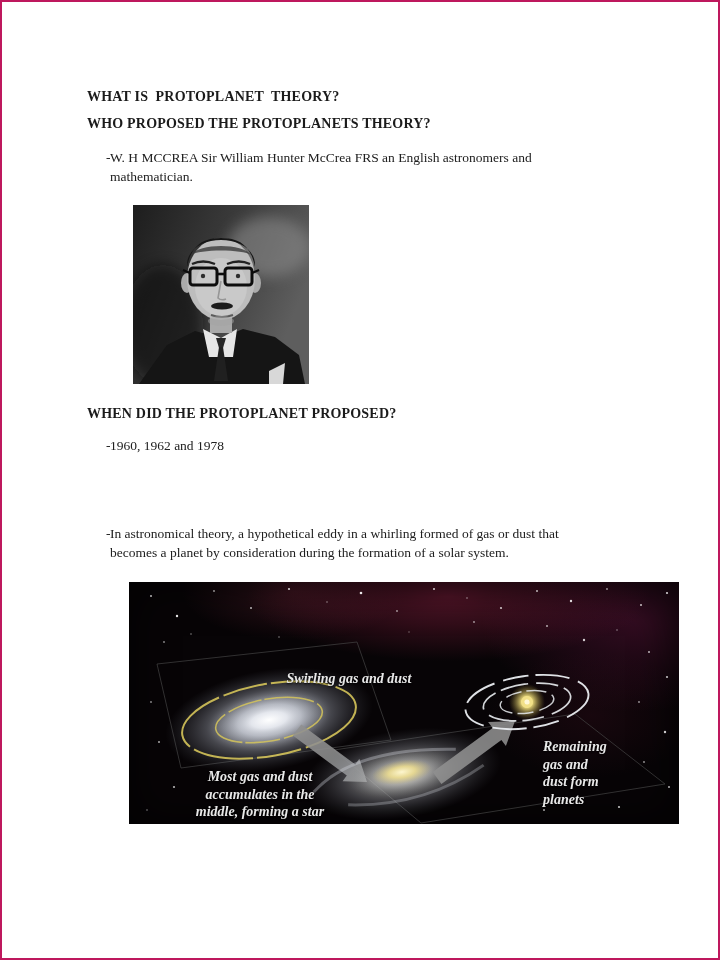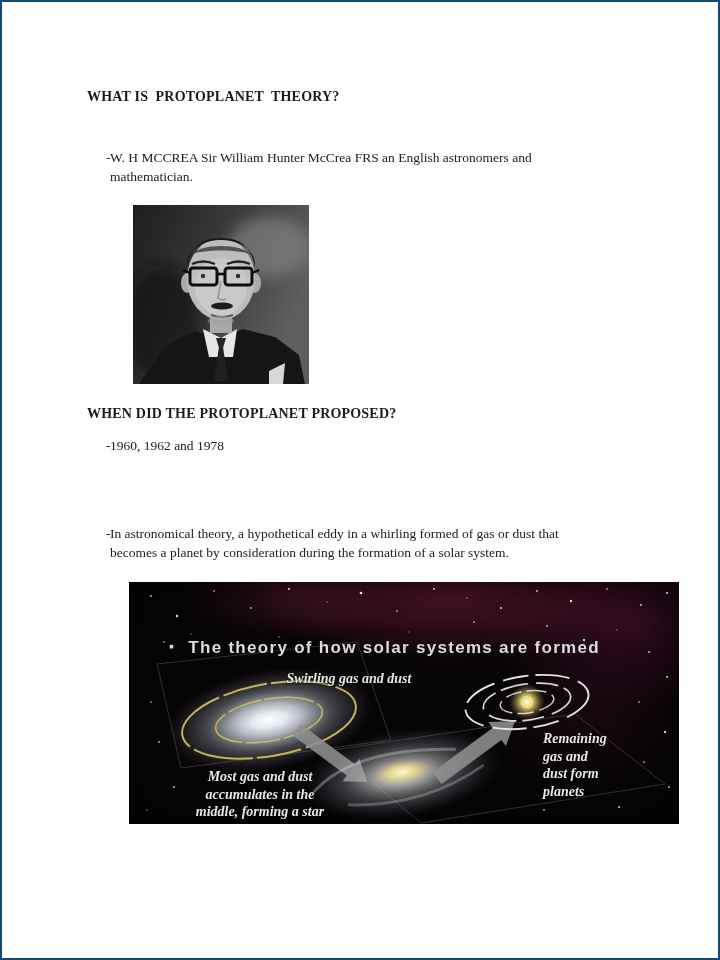--- a/index.html
+++ b/index.html
@@ -1,19 +1,19 @@
 <!DOCTYPE html>
 <html style="--fig-background: #070406; --title-text: #e9dee7; --subtitle-text: #dcdcdc; --ring-yellow: #d5c45a; --orbit-white: #eaedf1; --star-glow: #f2e188; --arrow-gray: #8f8f8f; --label-text: #e8e8e8;"><head>
 <meta charset="utf-8">
 <style>
   html,body{margin:0;padding:0;background:#ffffff;}
   body{width:720px;height:960px;overflow:hidden;font-family:"Liberation Serif",serif;}
   .page{
     position:relative;width:720px;height:960px;box-sizing:border-box;
-    background:#ffffff;border:2px solid #0c4a6e;padding-left:33px;
+    background:#ffffff;border:2px solid #be185d;padding-left:33px;
   }
   .h{
     position:absolute;left:85px;font-weight:bold;font-size:14px;color:#1b1b1b;
     letter-spacing:.2px;white-space:pre-wrap;font-family:"Liberation Serif",serif;
   }
   .bullet{position:absolute;left:104px;font-size:13.5px;color:#202020;line-height:19px;}
   .bullet .dash{position:absolute;left:0;top:0;}
   .bullet .txt{display:block;margin-left:4px;width:455px;}
   .photo{position:absolute;left:131px;top:203px;width:176px;height:179px;}
   .photo svg{display:block;}
@@ -39,28 +39,29 @@
     font-weight:bold;font-size:17px;letter-spacing:1.3px;color:var(--subtitle-text,#dcdcdc);
   }
   .fig-sub .dot{display:inline-block;margin-right:13px;font-size:14px;vertical-align:2px;}
   .fig-label{
     position:absolute;font-family:"Liberation Serif",serif;font-style:italic;font-weight:bold;
     color:var(--label-text,#e8e8e8);font-size:14px;line-height:1.25;
     text-shadow:0 1px 2px rgba(0,0,0,.9);
   }
   .lab-swirl{top:88px;left:135px;width:170px;text-align:center;}
   .lab-accum{top:186px;left:55px;width:152px;text-align:center;}
-  .lab-remain{top:148px;left:414px;width:64px;text-align:left;}
+  .lab-remain{top:156px;left:414px;width:64px;text-align:left;}
 </style>
 </head>
 <body>
 
 <div class="page">
 
   <div class="h" style="top:87px;">WHAT IS  PROTOPLANET  THEORY?</div>
+  <div class="h" style="top:114px;">WHO PROPOSED THE PROTOPLANETS THEORY?</div>
 
   <div class="bullet" style="top:146px;">
     <span class="dash">-</span>
     <span class="txt">W. H MCCREA Sir William Hunter McCrea FRS an English astronomers and mathematician.</span>
   </div>
 
   <div class="photo">
     <svg width="176" height="179" viewBox="0 0 176 179">
       <defs>
         <linearGradient id="pbg" x1="0" y1="0" x2="1" y2="0.4">
@@ -218,22 +219,19 @@
         <circle cx="398" cy="120" r="18" fill="url(#gstar)"></circle>
         <circle cx="398" cy="120" r="6" style="fill:var(--star-glow,#f2e188)"></circle>
         <circle cx="398" cy="120" r="2.6" fill="#fff8d6"></circle>
         <ellipse cx="398" cy="120" rx="62" ry="26" fill="none" style="stroke:var(--orbit-white,#eaedf1)" stroke-width="1.9" stroke-dasharray="34 9 26 7" opacity=".95"></ellipse>
         <ellipse cx="398" cy="120" rx="44" ry="18" fill="none" style="stroke:var(--orbit-white,#eaedf1)" stroke-width="1.7" stroke-dasharray="28 8 22 6" opacity=".9"></ellipse>
         <ellipse cx="398" cy="120" rx="27" ry="11" fill="none" style="stroke:var(--orbit-white,#eaedf1)" stroke-width="1.5" stroke-dasharray="20 6 16 5" opacity=".85"></ellipse>
       </g>
     </svg>
 
 
-    <div class="fig-sub">
-      <span class="dot">▪</span><span>The theory of how solar systems are formed</span>
-    </div>
 
     <div class="fig-label lab-swirl">Swirling gas and dust</div>
     <div class="fig-label lab-accum">Most gas and dust accumulates in the middle, forming a star</div>
     <div class="fig-label lab-remain">Remaining gas and dust form planets</div>
   </div>
 
 </div>
 
 </body></html>

